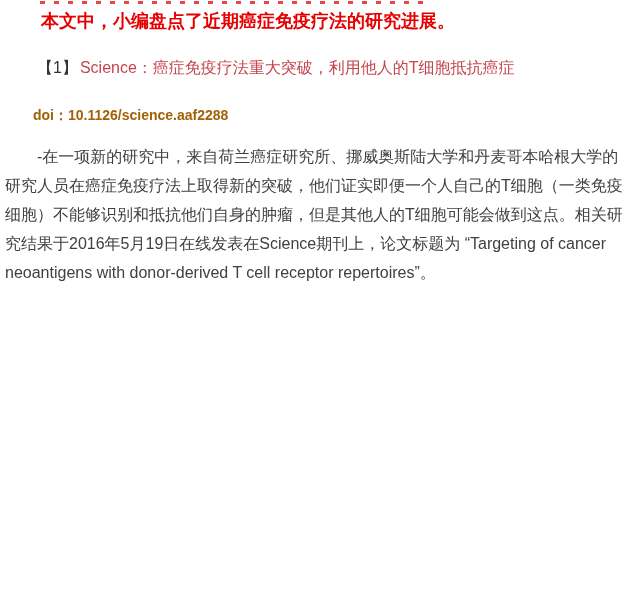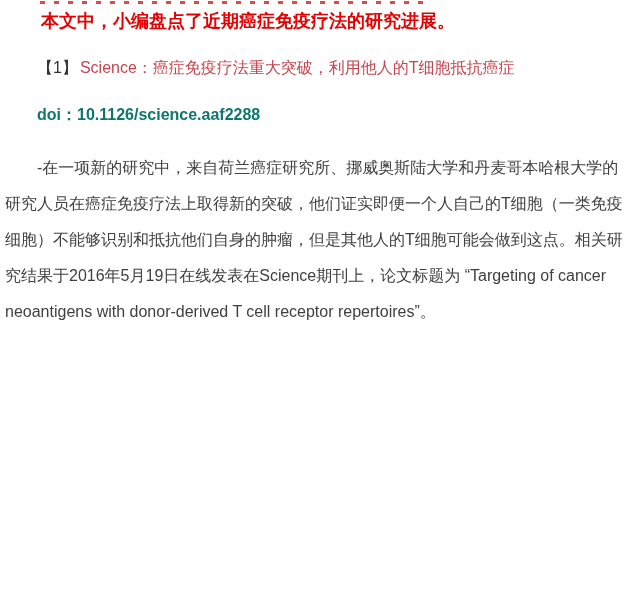--- a/index.html
+++ b/index.html
@@ -47,31 +47,31 @@
     color: #333333;
     text-indent: 2em;
   }
   .title-link {
     color: #c4454e;
     text-decoration: none;
     margin-left: 2px;
     cursor: pointer;
   }
   .doi {
-    margin: 0 0 23px 0;
-    font-size: 16px;
+    margin: 0 0 15px 0;
+    font-size: 14px;
     line-height: 24px;
     font-weight: bold;
-    color: #0f766e;
+    color: #a16207;
     text-indent: 2em;
   }
   .body-p {
     margin: 0 0 12px 0;
     font-size: 16px;
-    line-height: 36px;
+    line-height: 29px;
     color: #404040;
     text-indent: 2em;
   }
   .body-p:last-child {
     margin-bottom: 0;
   }
 </style>
 </head>
 <body>
 

